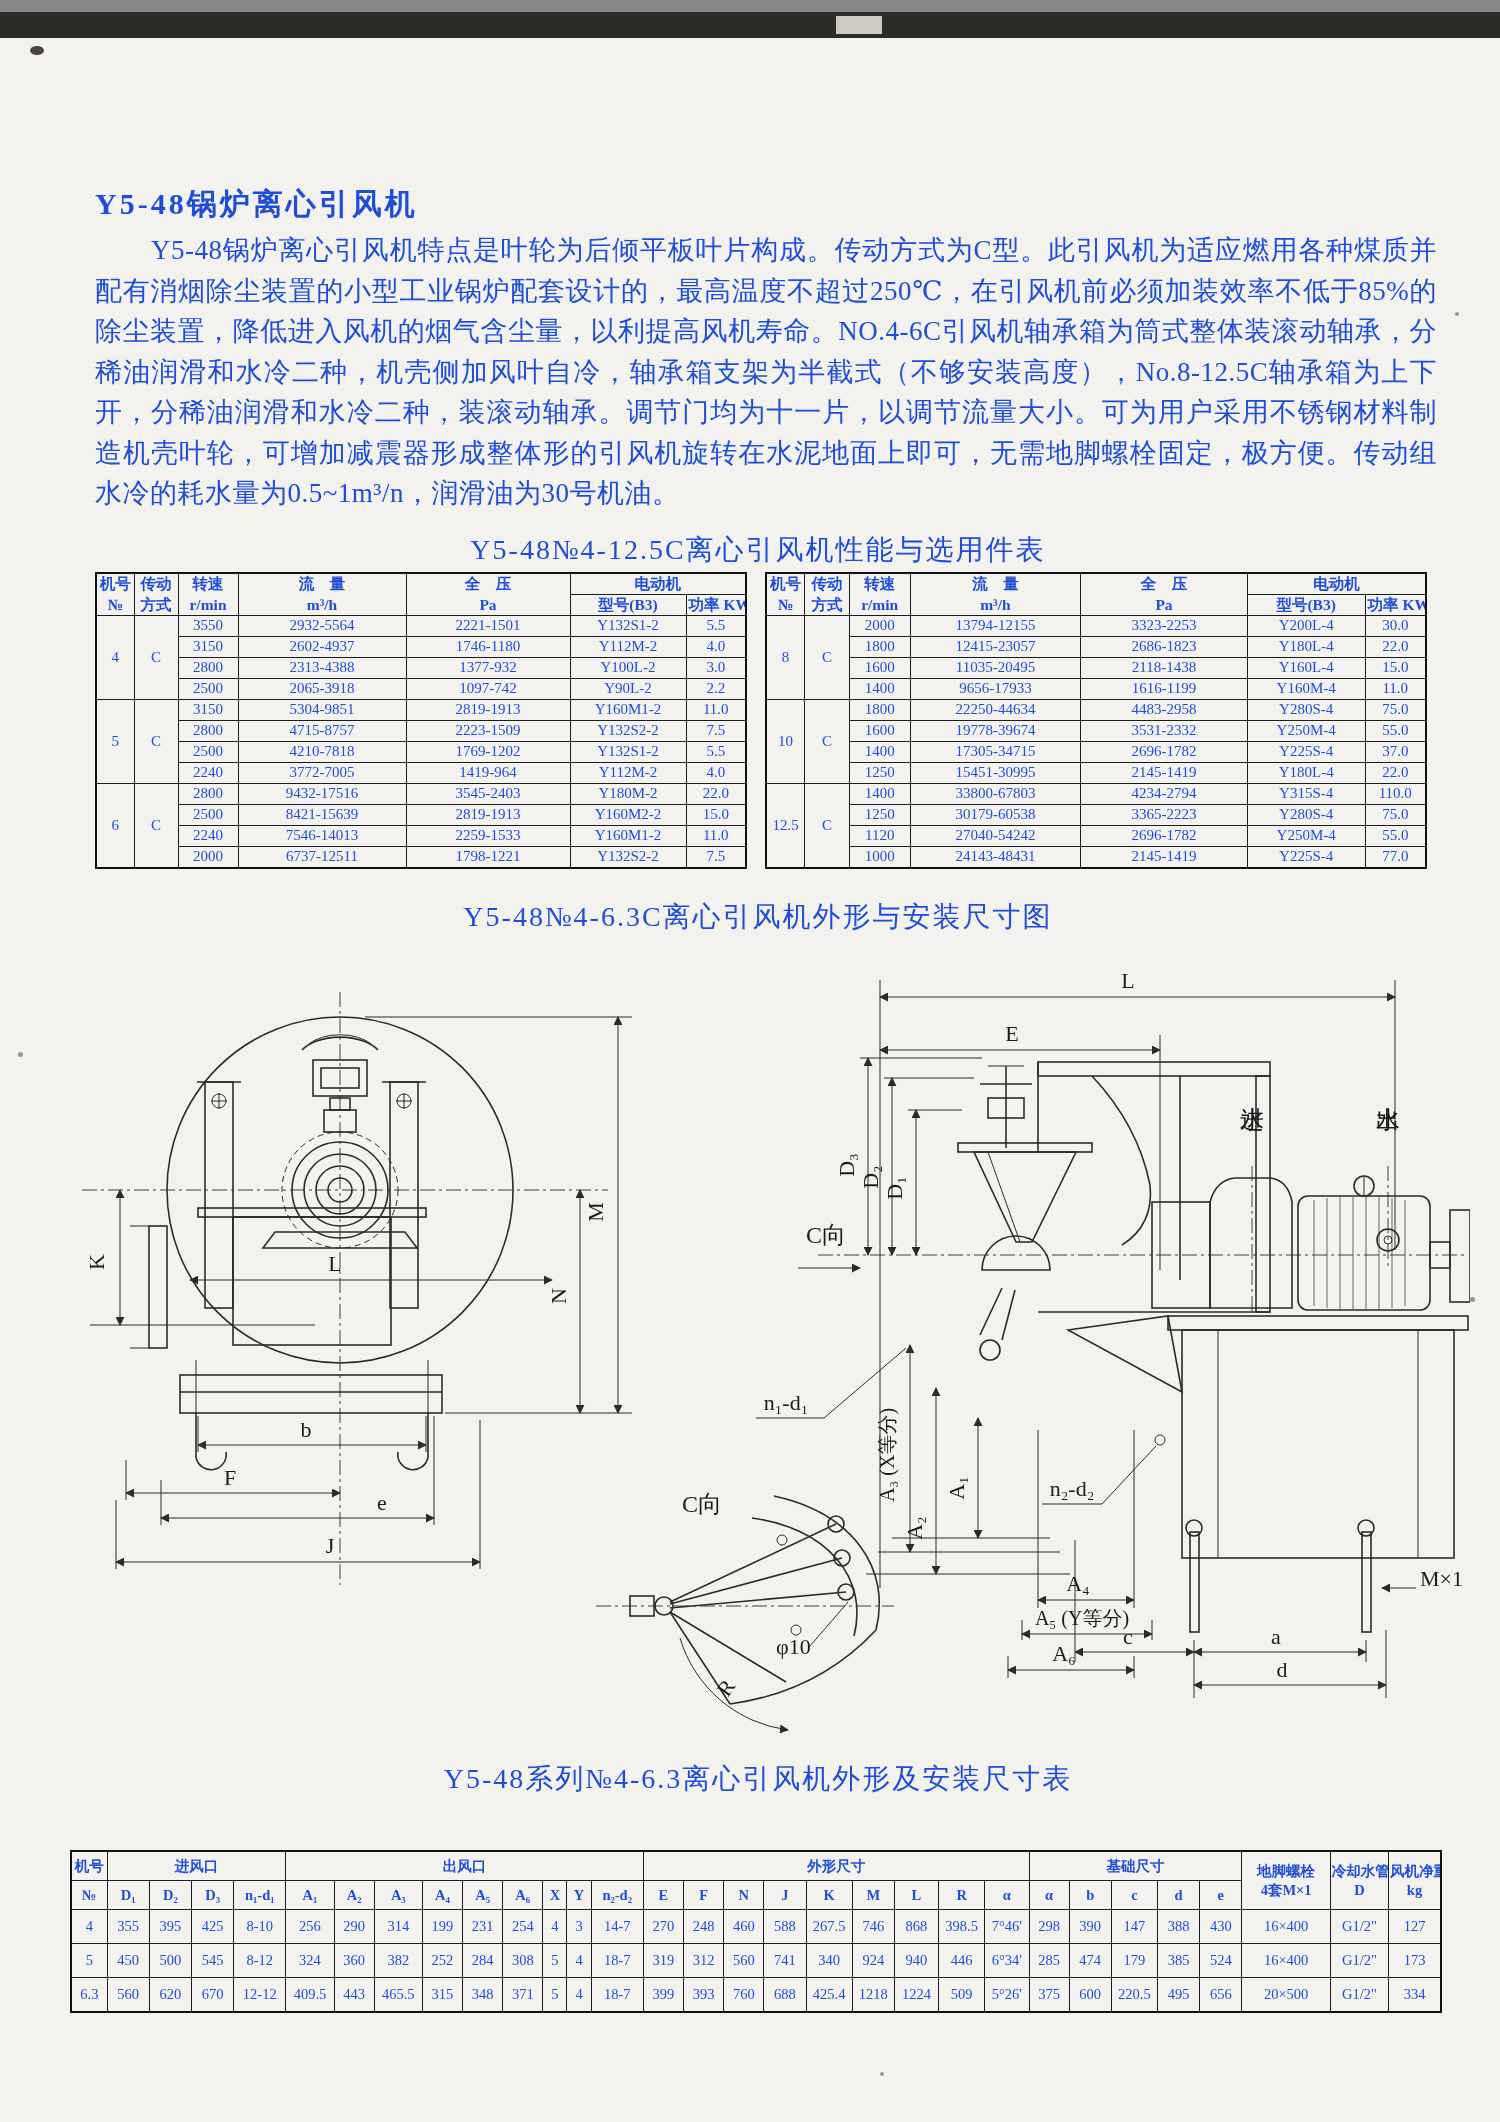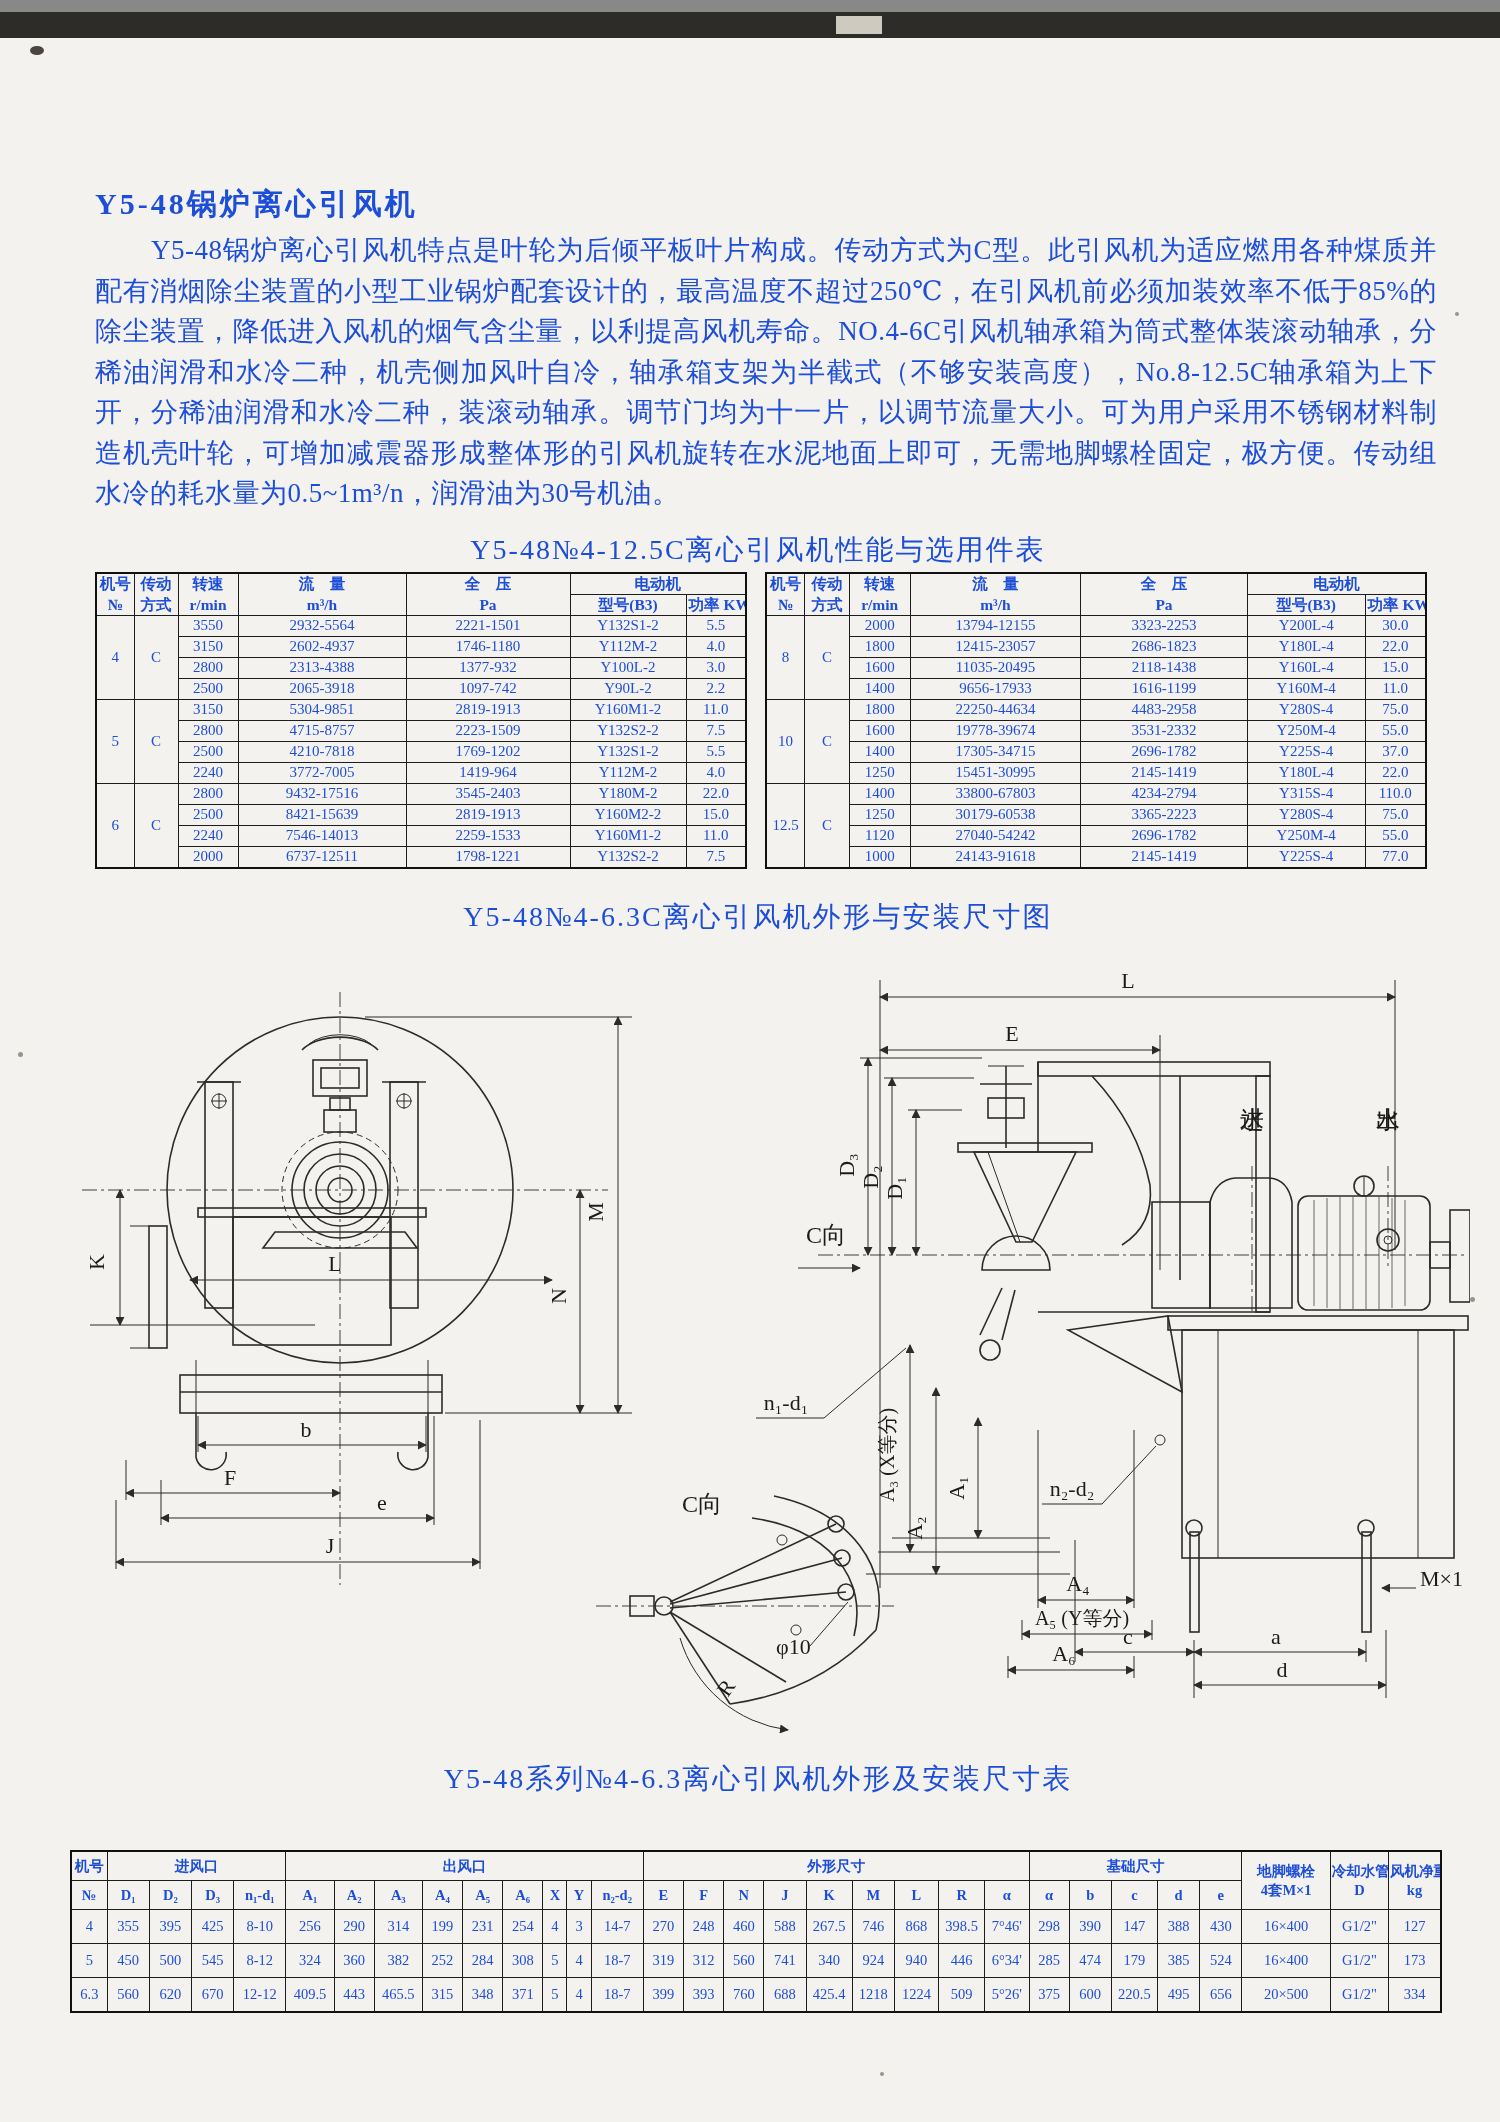--- a/index.html
+++ b/index.html
@@ -318,21 +318,21 @@
           </tr>
           <tr>
             <td>1120</td>
             <td>27040-54242</td>
             <td>2696-1782</td>
             <td>Y250M-4</td>
             <td>55.0</td>
           </tr>
           <tr>
             <td>1000</td>
-            <td>24143-91618</td>
+            <td>24143-48431</td>
             <td>2145-1419</td>
             <td>Y225S-4</td>
             <td>77.0</td>
           </tr>
         </tbody>
       </table>
   </div>
 
   <h2 class="sec-title" id="diagram-title">Y5-48№4-6.3C离心引风机外形与安装尺寸图</h2>
 

